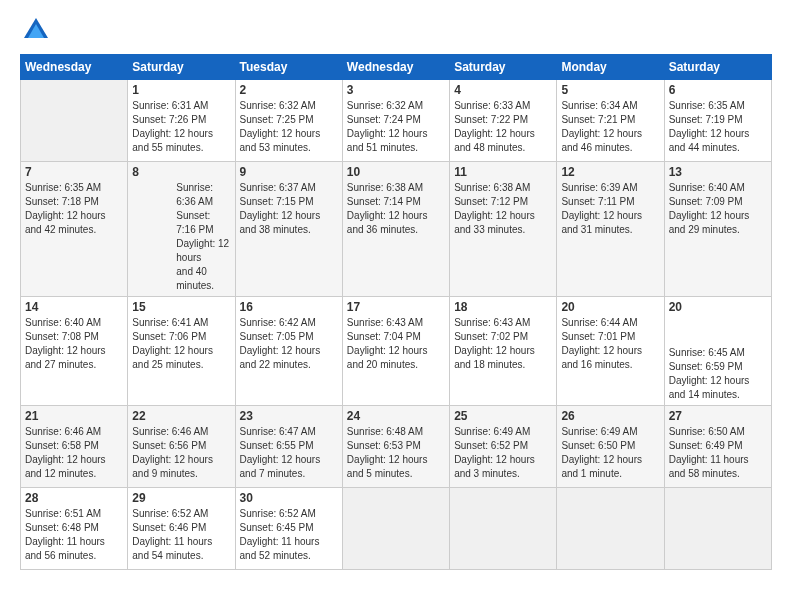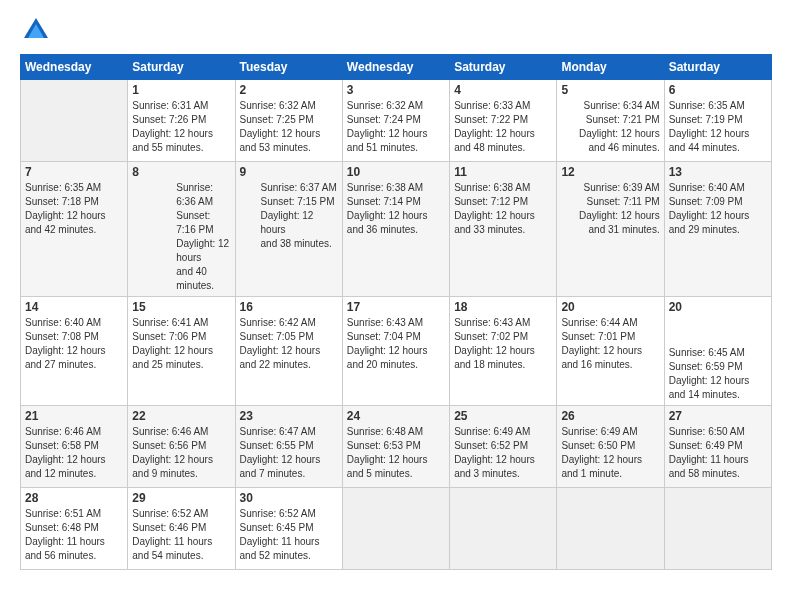--- a/index.html
+++ b/index.html
@@ -151,21 +151,21 @@
           </td>
           <td>
             <span class="day-num">4</span>
             <div class="day-info" style="white-space: pre-line;">Sunrise: 6:33 AM
 Sunset: 7:22 PM
 Daylight: 12 hours
 and 48 minutes.</div>
           </td>
           <td>
             <span class="day-num">5</span>
-            <div class="day-info" style="white-space: pre-line; text-align: right;">Sunrise: 6:34 AM
+            <div class="day-info" style="white-space: pre-line;">Sunrise: 6:34 AM
 Sunset: 7:21 PM
 Daylight: 12 hours
 and 46 minutes.</div>
           </td>
           <td>
             <span class="day-num">6</span>
             <div class="day-info" style="white-space: pre-line;">Sunrise: 6:35 AM
 Sunset: 7:19 PM
 Daylight: 12 hours
 and 44 minutes.</div>
@@ -181,42 +181,42 @@
           </td>
           <td>
             <span class="day-num">8</span>
             <div class="day-info" style="white-space: pre-line; margin-left: 44px;">Sunrise: 6:36 AM
 Sunset: 7:16 PM
 Daylight: 12 hours
 and 40 minutes.</div>
           </td>
           <td>
             <span class="day-num">9</span>
-            <div class="day-info" style="white-space: pre-line; margin-left: 21px;">Sunrise: 6:37 AM
+            <div class="day-info" style="white-space: pre-line;">Sunrise: 6:37 AM
 Sunset: 7:15 PM
 Daylight: 12 hours
 and 38 minutes.</div>
           </td>
           <td>
             <span class="day-num">10</span>
             <div class="day-info" style="white-space: pre-line;">Sunrise: 6:38 AM
 Sunset: 7:14 PM
 Daylight: 12 hours
 and 36 minutes.</div>
           </td>
           <td>
             <span class="day-num">11</span>
             <div class="day-info" style="white-space: pre-line;">Sunrise: 6:38 AM
 Sunset: 7:12 PM
 Daylight: 12 hours
 and 33 minutes.</div>
           </td>
           <td>
             <span class="day-num">12</span>
-            <div class="day-info" style="white-space: pre-line; text-align: right;">Sunrise: 6:39 AM
+            <div class="day-info" style="white-space: pre-line;">Sunrise: 6:39 AM
 Sunset: 7:11 PM
 Daylight: 12 hours
 and 31 minutes.</div>
           </td>
           <td>
             <span class="day-num">13</span>
             <div class="day-info" style="white-space: pre-line;">Sunrise: 6:40 AM
 Sunset: 7:09 PM
 Daylight: 12 hours
 and 29 minutes.</div>

